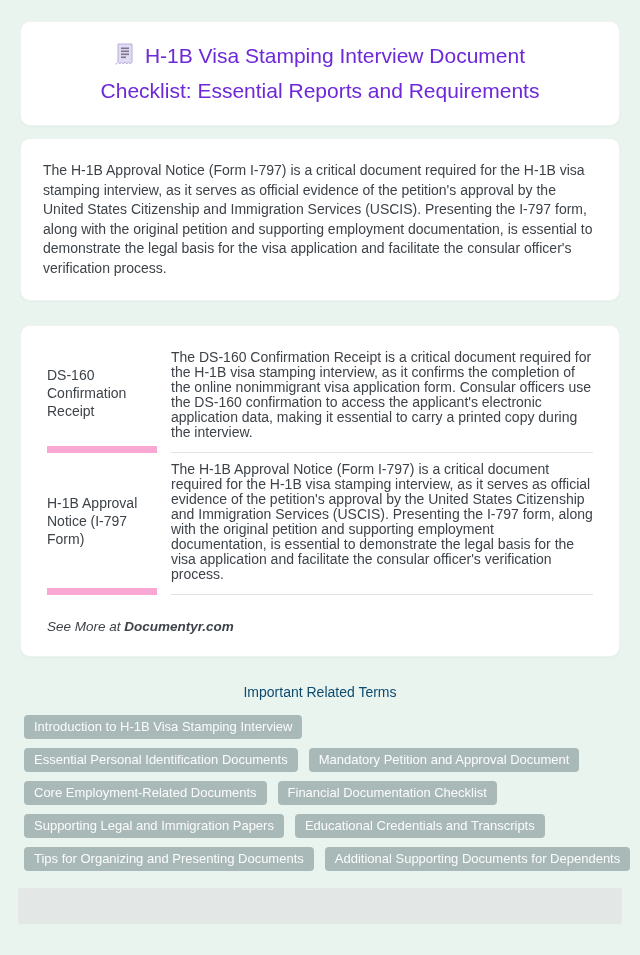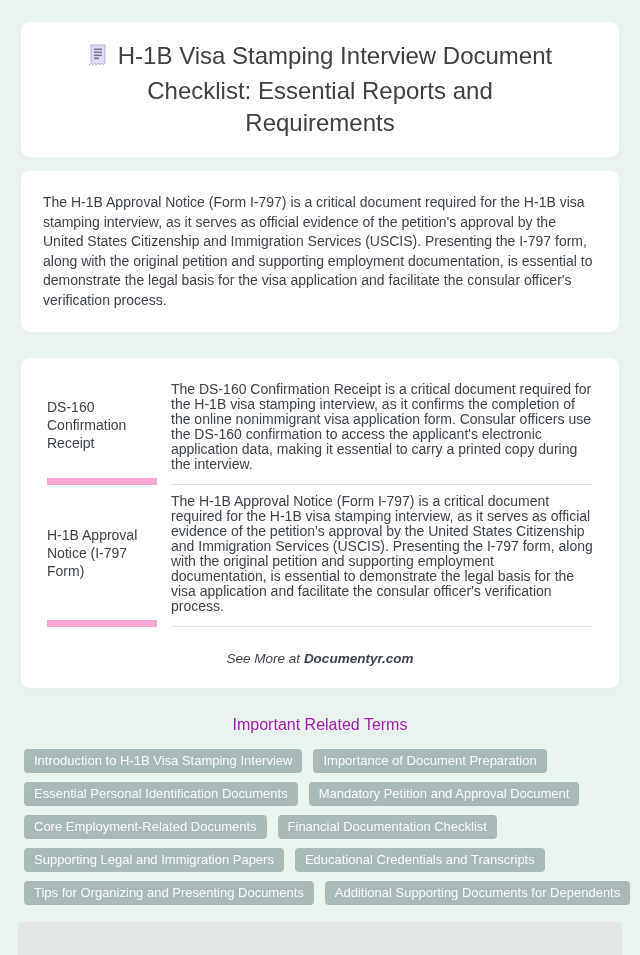--- a/index.html
+++ b/index.html
@@ -14,22 +14,22 @@
     background:#ffffff;
     border:1px solid #eef2f1;
     border-radius:10px;
     margin-left:20px; margin-right:20px;
     box-shadow:0 1px 2px rgba(60,64,67,0.04);
     box-sizing:border-box;
   }
   
   #header-card { margin-top:21px; padding:18px 30px; text-align:center; }
   #page-title {
-    font-size:24px; line-height:32px; font-weight:400;
-    color:#404040; max-width:492px; margin:0 auto;
+    font-size:21px; line-height:32px; font-weight:400;
+    color:#6d28d9; max-width:492px; margin:0 auto;
   }
   .receipt-icon { display:inline-block; vertical-align:-3px; margin-right:10px; }
   
   #intro-card { margin-top:12px; padding:22px 22px; }
   #intro-paragraph { font-size:14px; line-height:19.5px; margin:0; color:#3d4349; }
   
   #table-card { margin-top:24px; padding:24px 26px 22px; }
   .doc-table { width:100%; }
   .trow { display:flex; }
   .tcell-term {
@@ -41,28 +41,28 @@
     box-sizing:border-box;
   }
   .tcell-desc {
     flex:1; margin-left:14px;
     font-size:14px; line-height:15px;
     border-bottom:1px solid #dfe3e4;
     padding:9px 0 12px;
   }
   .trow:first-child .tcell-term, .trow:first-child .tcell-desc { padding-top:0; }
   #see-more {
-    text-align:center; font-style:italic;
+    font-style:italic;
     font-size:13.5px; margin-top:24px; color:#3d4349;
   }
   #see-more b { font-weight:700; }
   
   #related-heading {
-    text-align:center; font-size:16px; font-weight:400;
-    color:#a21caf; margin:27px 0 0;
+    text-align:center; font-size:14px; font-weight:400;
+    color:#0c4a6e; margin:27px 0 0;
   }
   #tags-block { margin:15px 24px 0; display:flex; flex-direction:column; gap:9px; }
   .tag-row { display:flex; gap:11px; }
   .tag {
     background:#a9b9b8; color:#fbfcfc;
     font-size:13px; line-height:15px;
     padding:4px 10px 5px; border-radius:4px;
     white-space:nowrap; cursor:pointer;
   }
   
@@ -110,21 +110,20 @@
       </div>
     </div>
     <div id="see-more"><span>See More at </span><b>Documentyr.com</b></div>
   </div>
 
   <h2 id="related-heading">Important Related Terms</h2>
 
   <div id="tags-block">
     <div class="tag-row">
       <span class="tag">Introduction to H-1B Visa Stamping Interview</span>
-      <span class="tag">Importance of Document Preparation</span>
     </div>
     <div class="tag-row">
       <span class="tag">Essential Personal Identification Documents</span>
       <span class="tag">Mandatory Petition and Approval Document</span>
     </div>
     <div class="tag-row">
       <span class="tag">Core Employment-Related Documents</span>
       <span class="tag">Financial Documentation Checklist</span>
     </div>
     <div class="tag-row">

